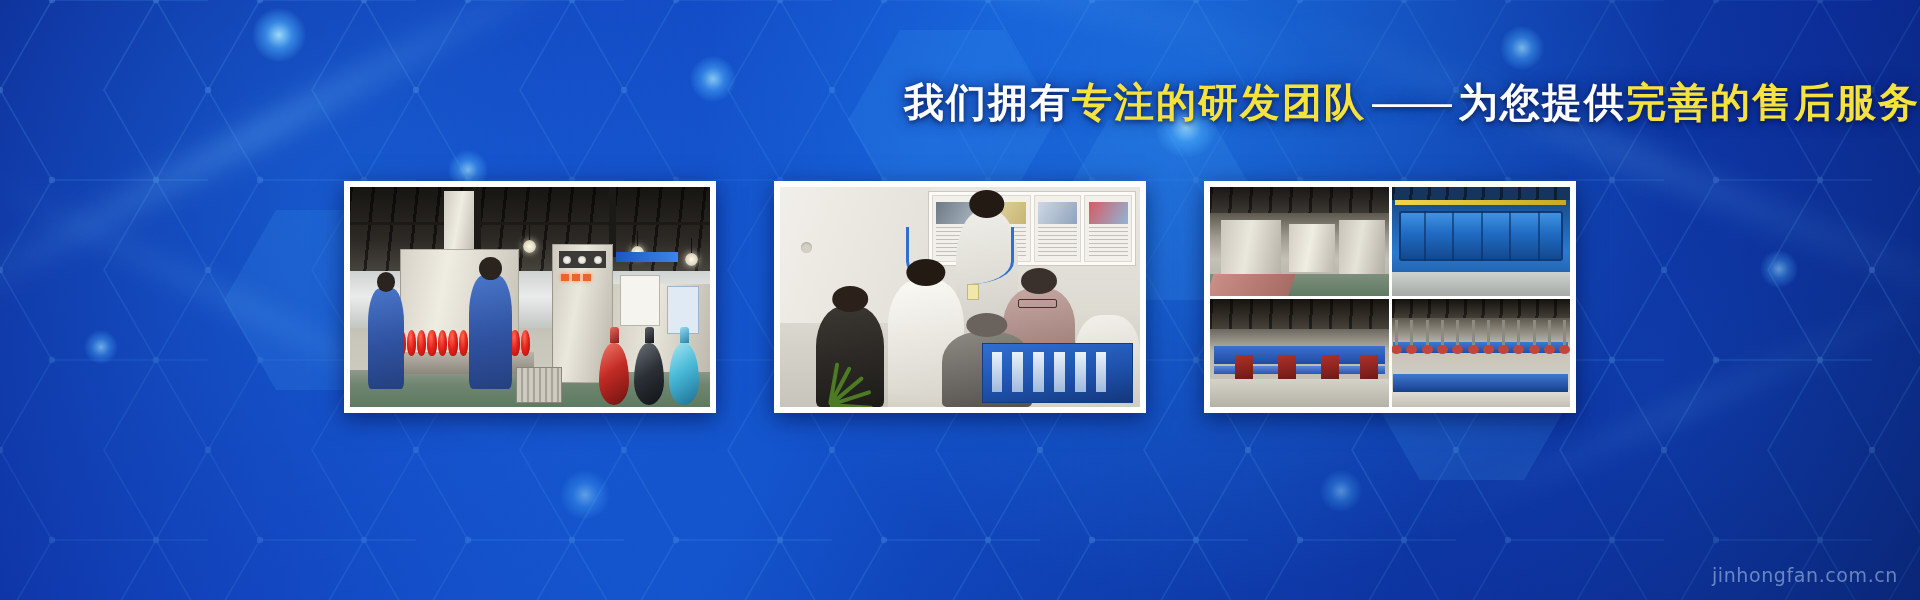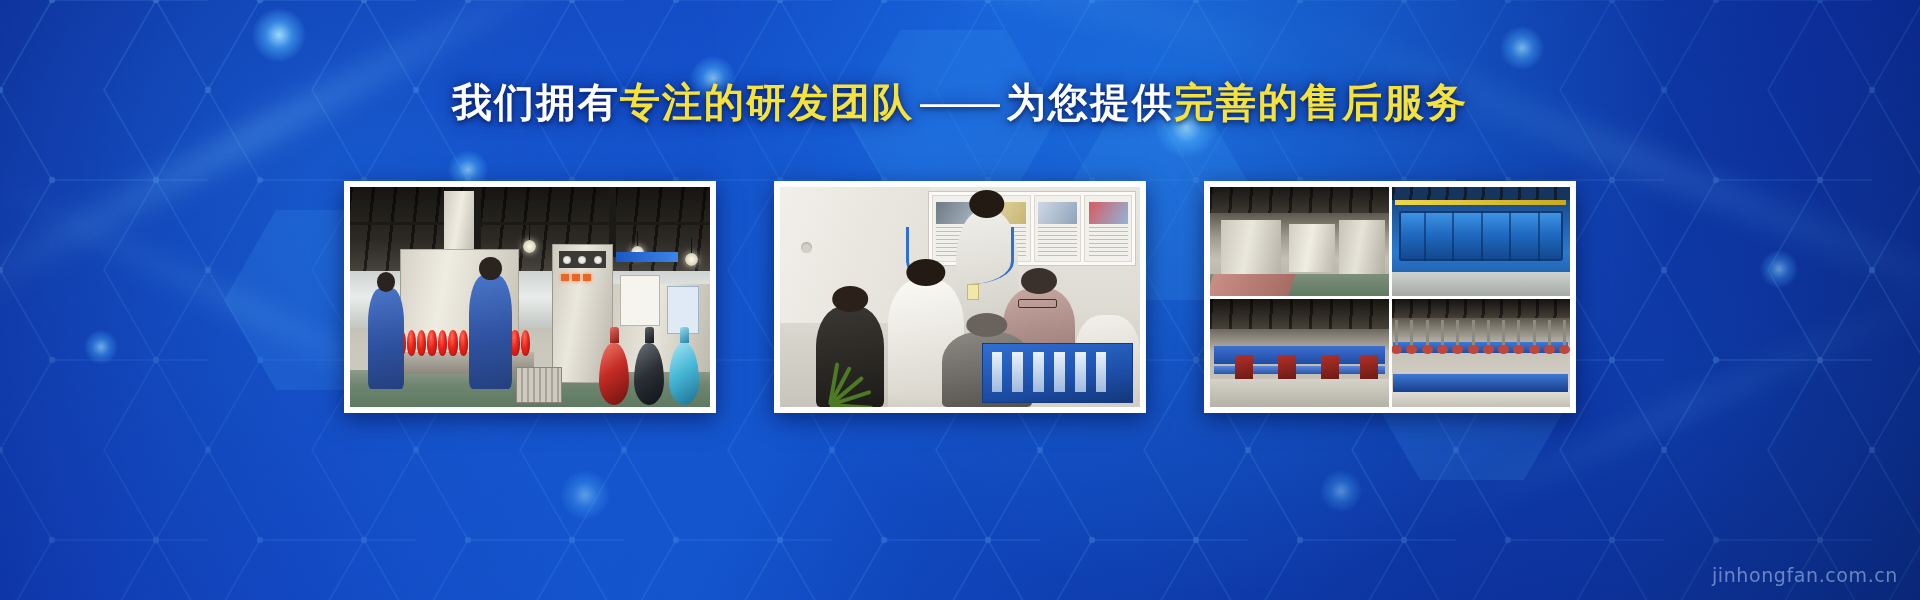--- a/index.html
+++ b/index.html
@@ -48,21 +48,21 @@
   .glow {
     position:absolute; border-radius:50%;
     background:radial-gradient(circle,rgba(160,225,255,.95) 0%,rgba(80,180,255,.55) 35%,rgba(40,130,245,0) 72%);
     pointer-events:none;
   }
 
   
   .headline {
     position:absolute;
     top:78px; left:0; width:100%;
-    text-align:center;
+    text-align:right;
     white-space:nowrap;
     font-size:40px;
     font-weight:700;
     letter-spacing:2px;
     line-height:1.2;
     color:#ffffff;
     text-shadow:0 0 16px rgba(10,30,120,.95), 0 2px 5px rgba(0,0,0,.55);
   }
   .headline .hl { color:#f5e23c; }
   .headline .dash {

